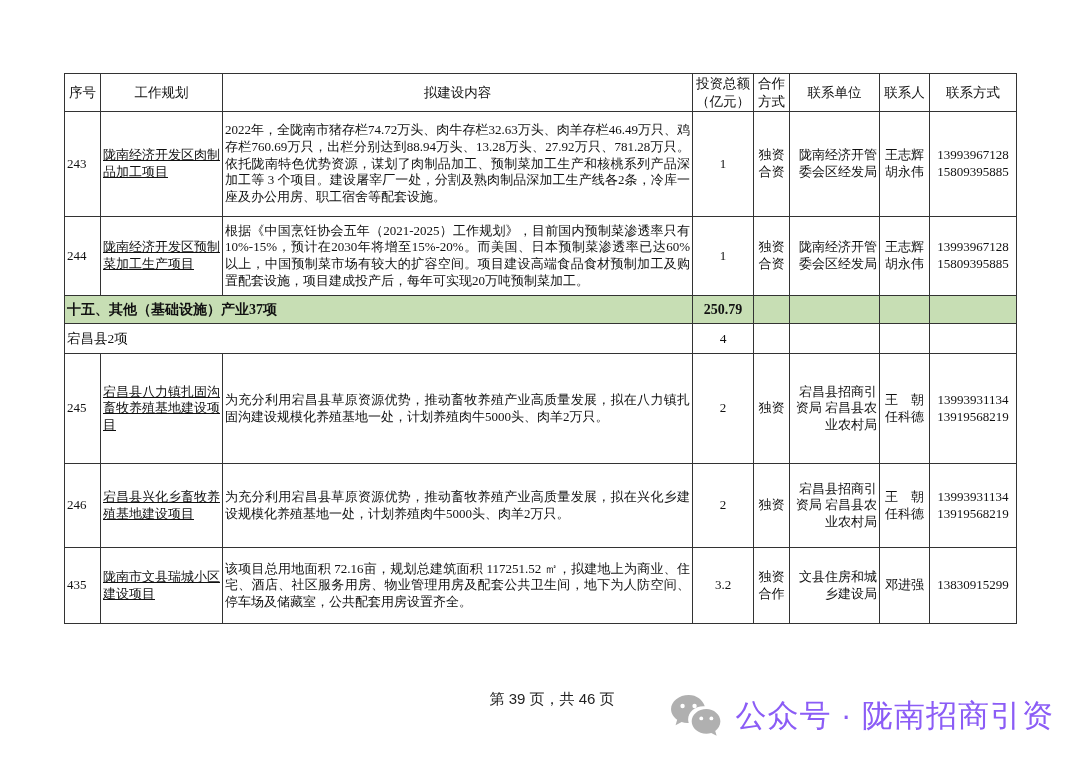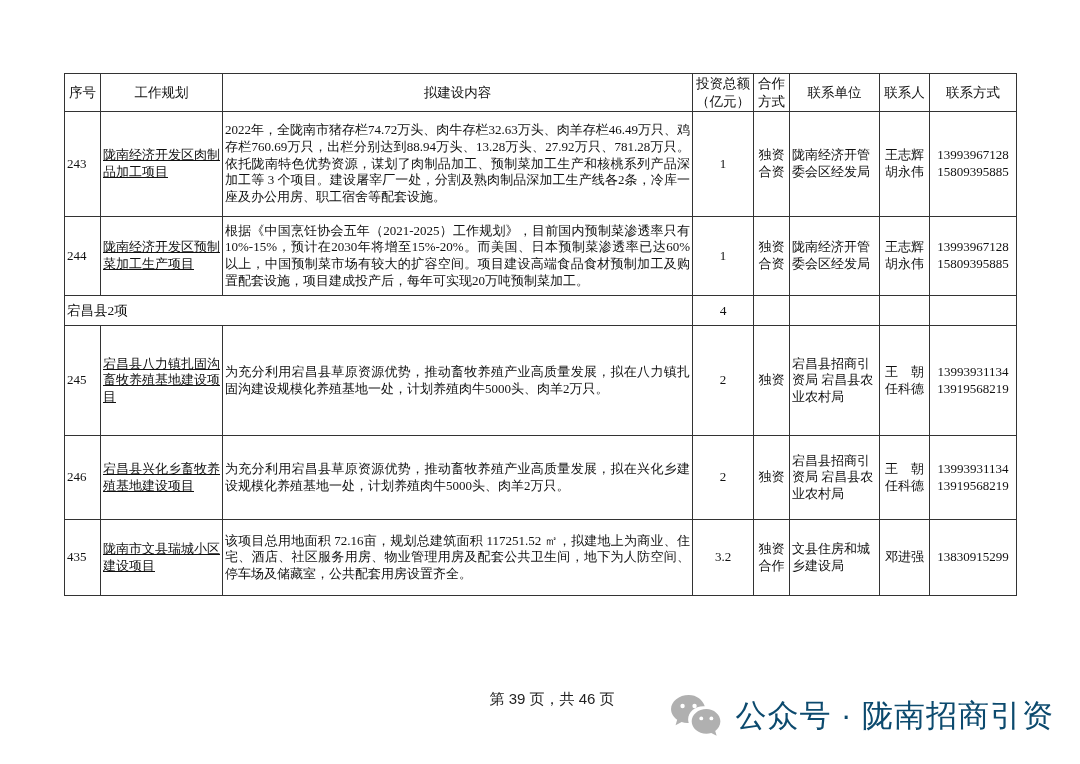--- a/index.html
+++ b/index.html
@@ -10,31 +10,31 @@
   .tbl th,.tbl td{border:1px solid #333;vertical-align:middle;font-weight:normal;
                   font-size:13px;line-height:1.28;padding:1px 2px;overflow:hidden;}
   .tbl th{text-align:center;font-size:13.5px;padding:1px 1px;}
   .thickL{border-left-width:2px;}
   .thickR{border-right-width:2px;}
   .c-no{text-align:left;}
   .c-name{text-align:left;padding:1px 4px;text-decoration:underline;}
   .c-content{text-align:left;text-align:justify;padding:1px 6px;font-size:12.8px;}
   .c-inv{text-align:center;}
   .c-coop{text-align:center;}
-  .c-unit{text-align:left;padding:1px 3px;}
+  .c-unit{text-align:right;padding:1px 3px;}
   .c-person{text-align:center;}
   .c-phone{text-align:center;font-size:12.5px;padding:1px 0;}
   .pre{white-space:pre-line;}
   tr.section-green td{background:#c7deb4;font-weight:bold;font-size:14px;}
   .c-section{text-align:left;padding:2px 5px;}
   tr.county-row td{font-size:13.5px;}
   .footer{position:absolute;left:12px;top:690px;width:1080px;text-align:center;
           font-family:"Liberation Sans","DejaVu Sans",sans-serif;font-size:15px;color:#222;}
   .watermark{position:absolute;right:26px;top:692px;display:flex;align-items:center;gap:12px;
-             color:#0c4a6e;font-family:"Liberation Sans","DejaVu Sans",sans-serif;
+             color:#8b5cf6;font-family:"Liberation Sans","DejaVu Sans",sans-serif;
              font-size:31px;letter-spacing:1px;}
   .wm-icon{flex:0 0 auto;}
 </style>
 </head>
 <body>
 
 <div class="page">
 
   <table class="tbl">
     <colgroup>
@@ -78,20 +78,28 @@
           <td class="c-name">陇南经济开发区预制菜加工生产项目</td>
           <td class="c-content">根据《中国烹饪协会五年（2021-2025）工作规划》，目前国内预制菜渗透率只有10%-15%，预计在2030年将增至15%-20%。而美国、日本预制菜渗透率已达60%以上，中国预制菜市场有较大的扩容空间。项目建设高端食品食材预制加工及购置配套设施，项目建成投产后，每年可实现20万吨预制菜加工。</td>
           <td class="c-inv">1</td>
           <td class="c-coop pre">独资
 合资</td>
           <td class="c-unit thickL thickR">陇南经济开管委会区经发局</td>
           <td class="c-person pre">王志辉
 胡永伟</td>
           <td class="c-phone pre">13993967128
 15809395885</td>
+        </tr>
+        <tr class="section-green" style="height: 28px;">
+          <td colspan="3" class="c-section">十五、其他（基础设施）产业37项</td>
+          <td class="c-inv">250.79</td>
+          <td></td>
+          <td class="thickL thickR"></td>
+          <td></td>
+          <td></td>
         </tr>
         <tr class="county-row" style="height: 30px;">
           <td colspan="3" class="c-section">宕昌县2项</td>
           <td class="c-inv">4</td>
           <td></td>
           <td class="thickL thickR"></td>
           <td></td>
           <td></td>
         </tr>
         <tr style="height: 110px;">

